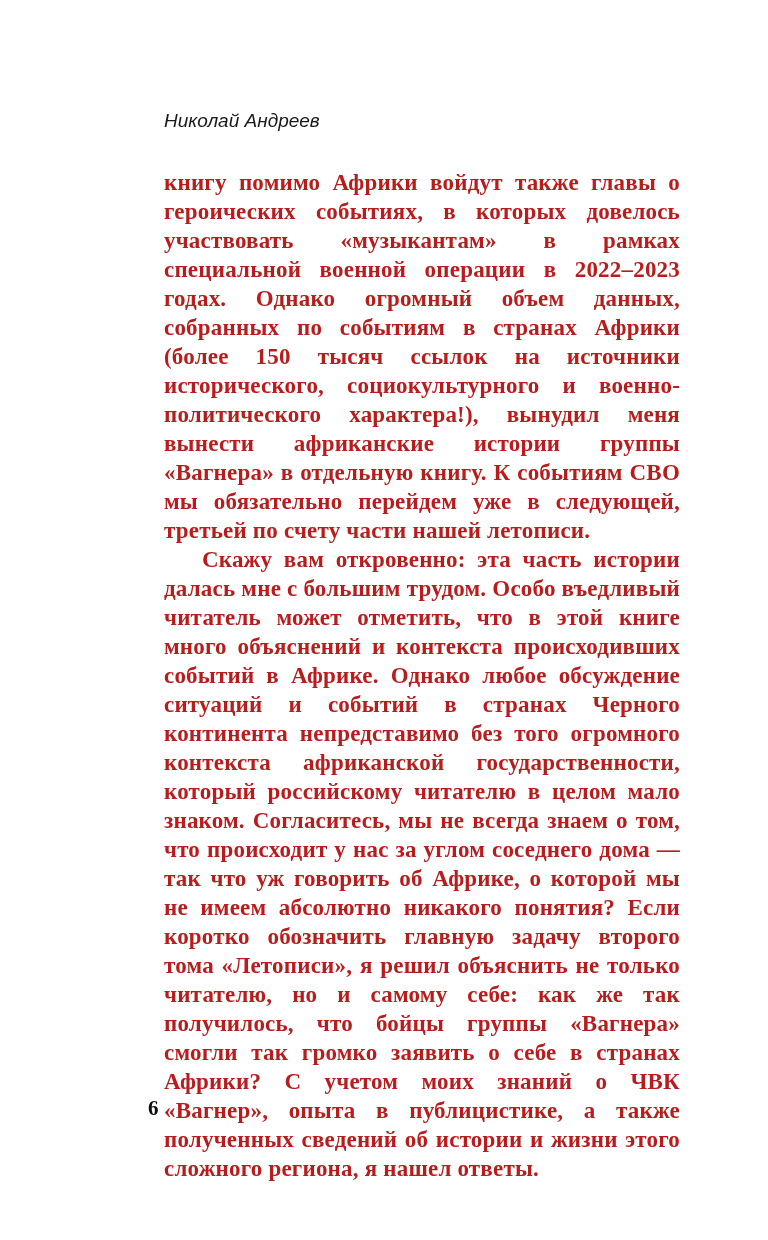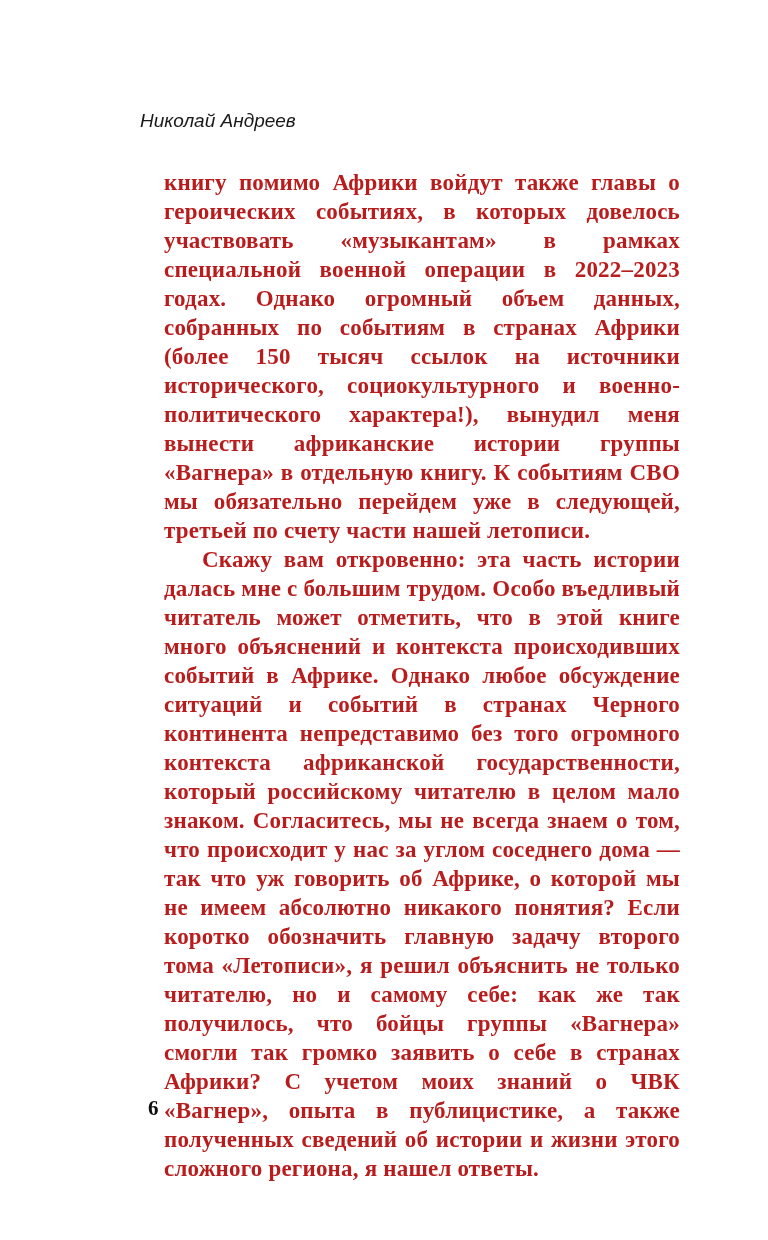--- a/index.html
+++ b/index.html
@@ -11,21 +11,21 @@
     position: relative;
     width: 768px;
     height: 1240px;
     background: #ffffff;
     overflow: hidden;
     font-family: "Liberation Serif", "DejaVu Serif", serif;
     color: #101010;
   }
   .running-header {
     position: absolute;
-    left: 140px;
+    left: 164px;
     top: 110px;
     width: 515px;
     font-family: "Liberation Sans", "DejaVu Sans", sans-serif;
     font-style: italic;
     font-size: 19px;
     line-height: 22px;
     color: #1a1a1a;
     font-weight: 400;
   }
   .body-text {

